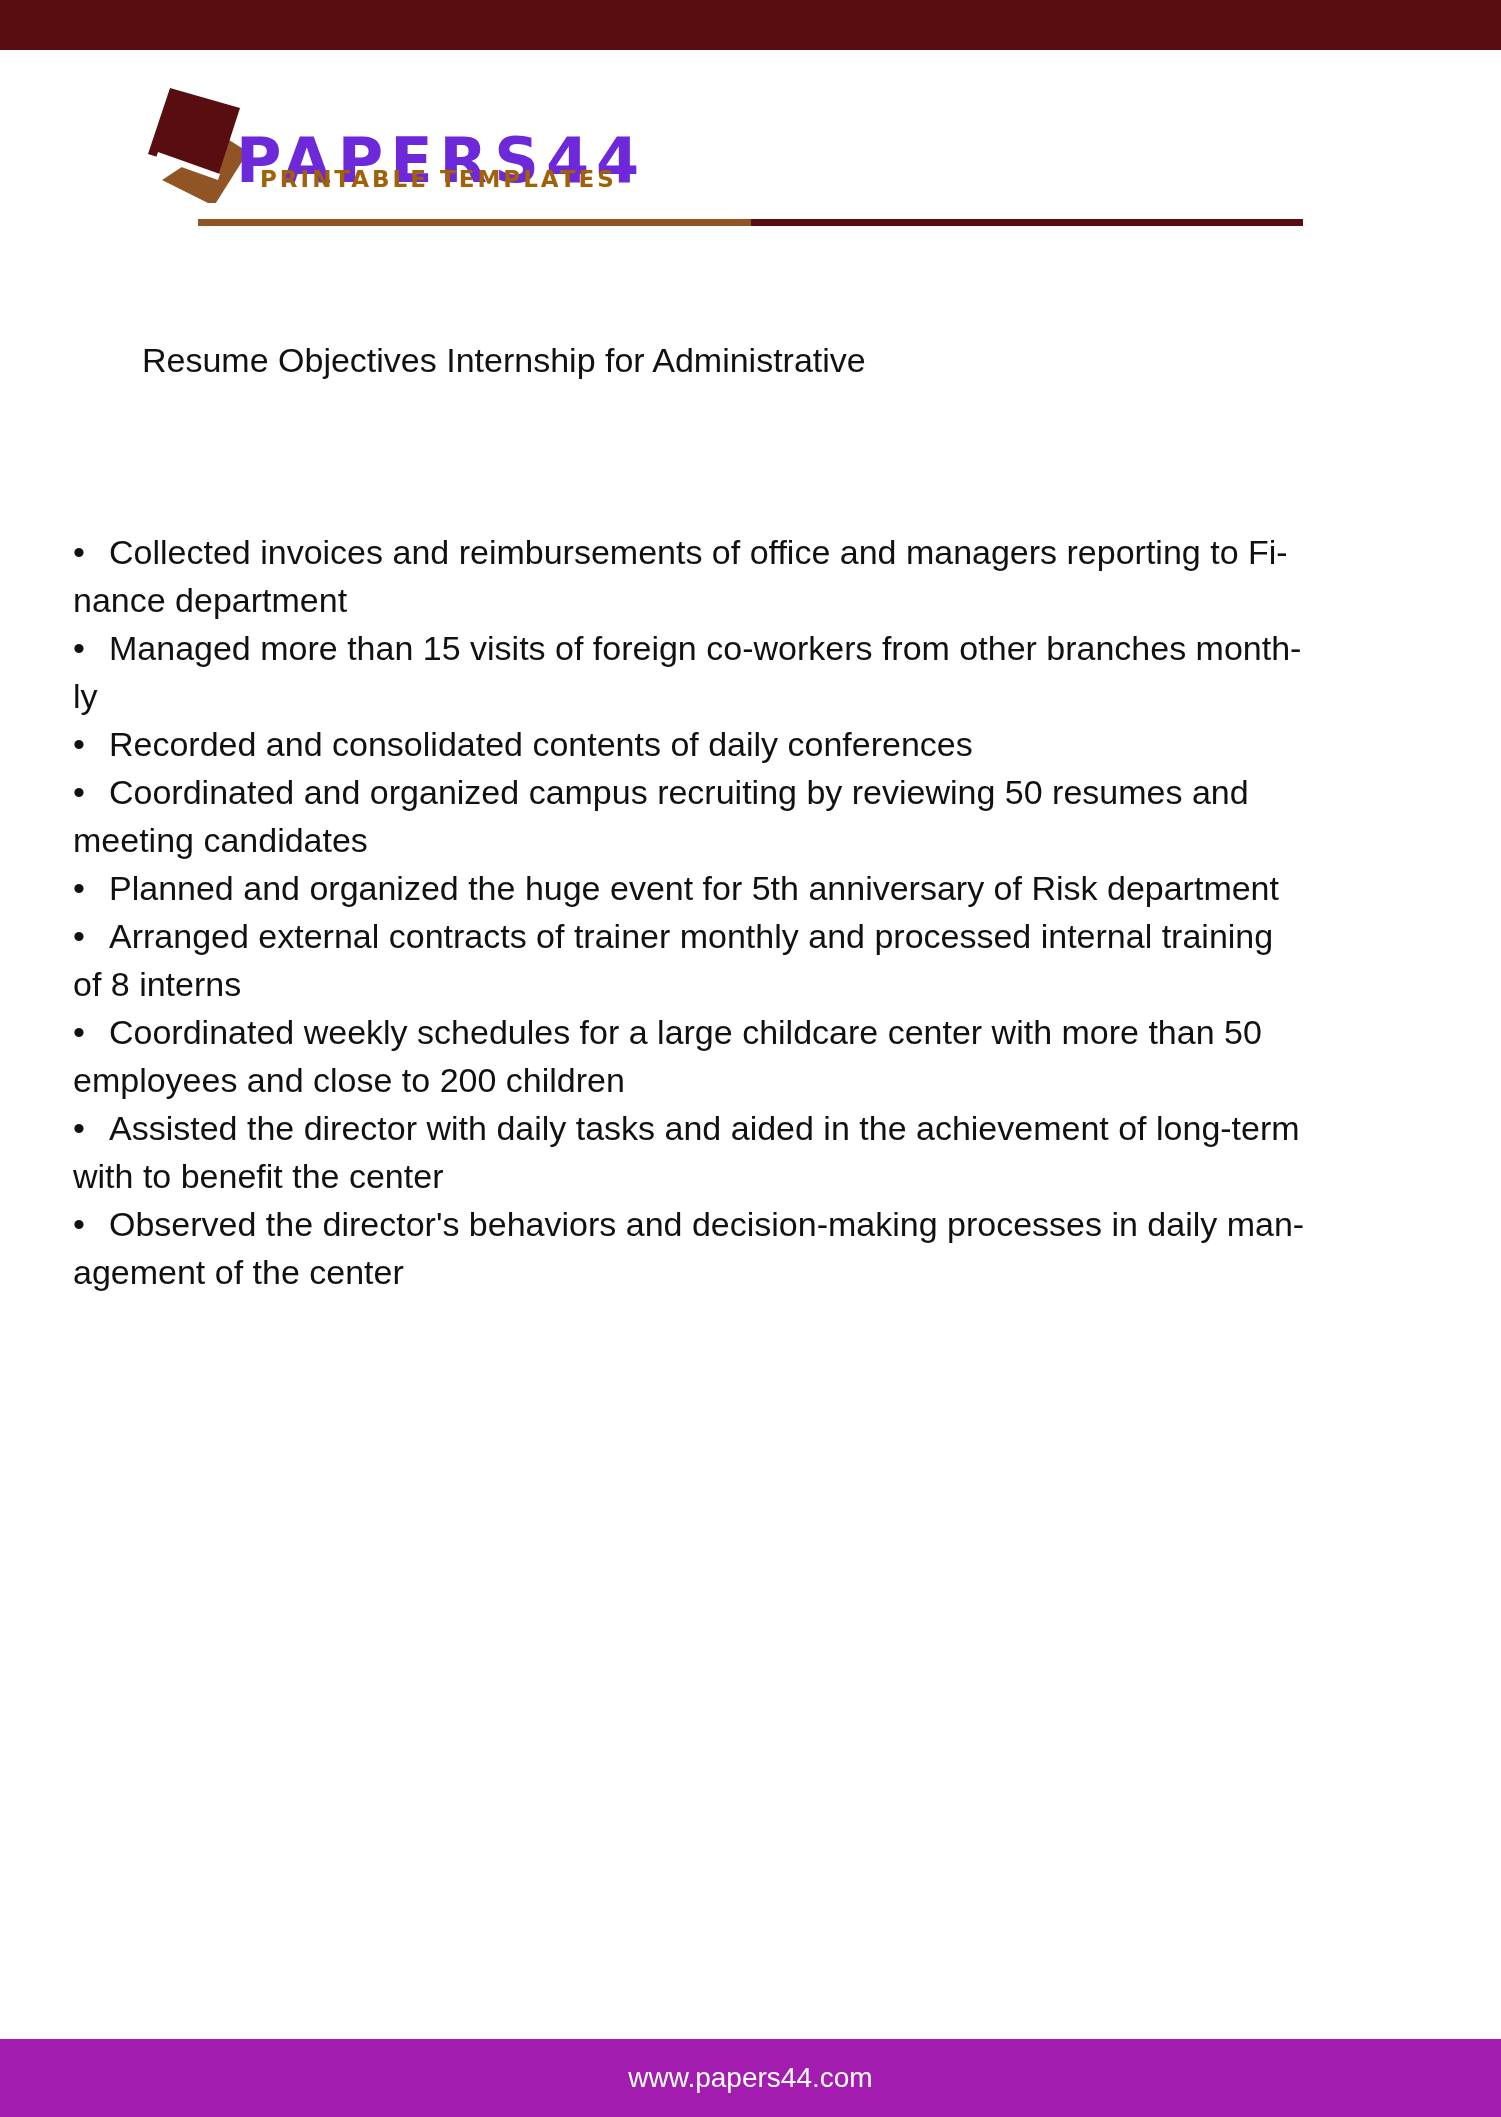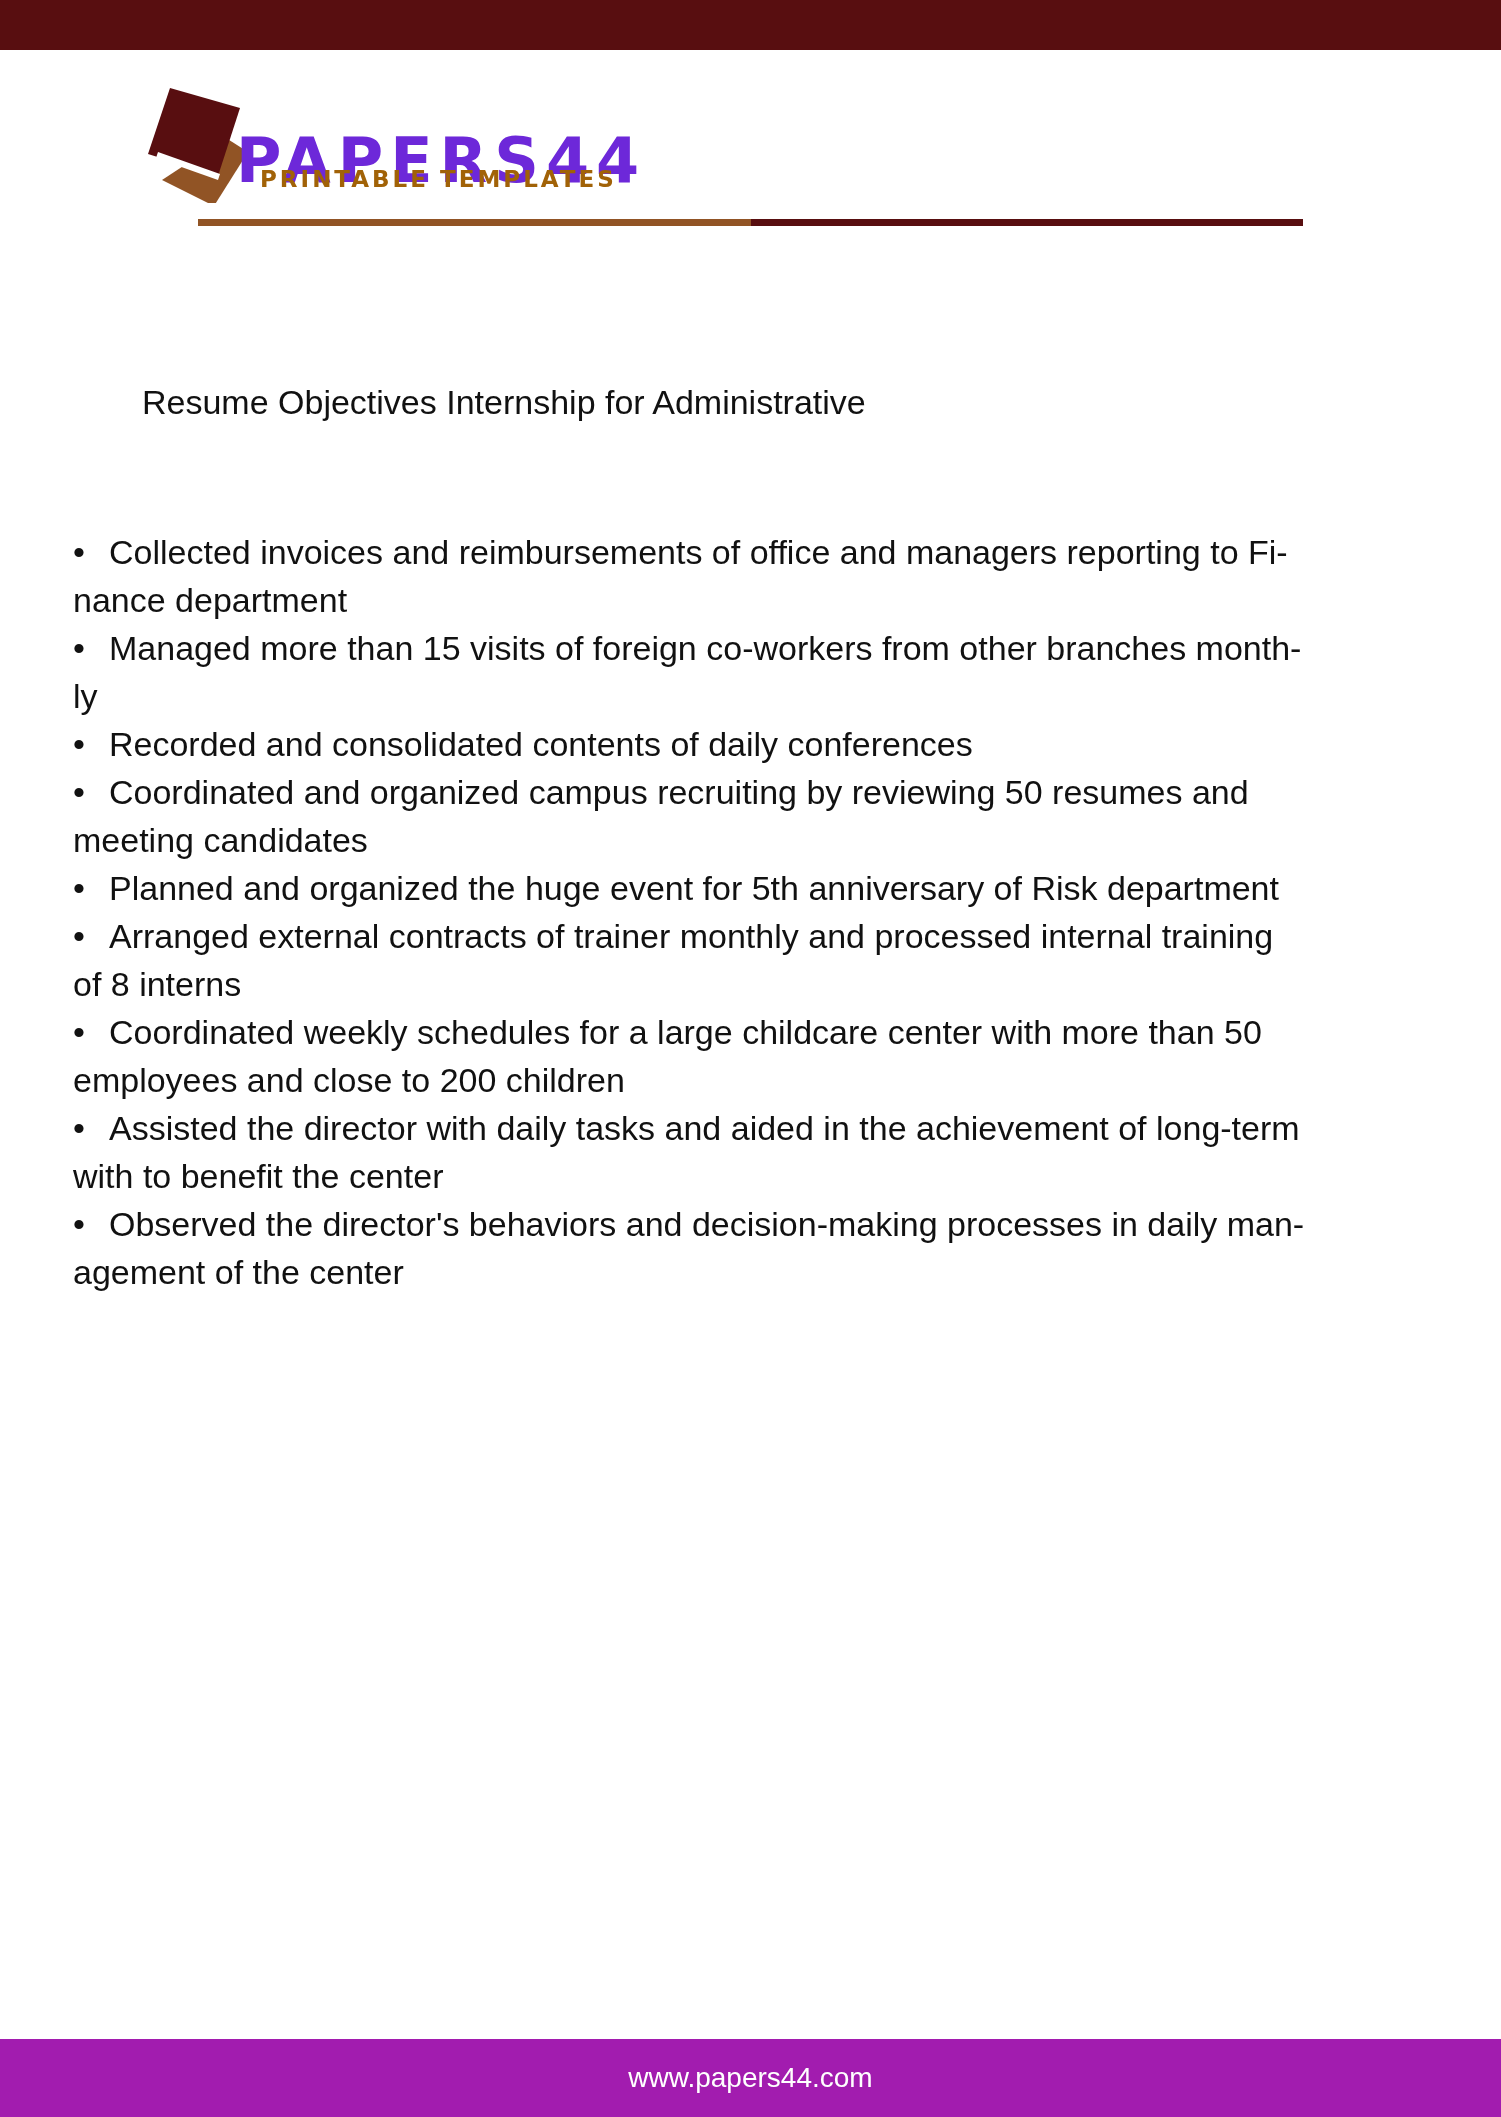--- a/index.html
+++ b/index.html
@@ -5,21 +5,21 @@
   html, body { margin:0; padding:0; background:#ffffff; }
   body { width:1501px; height:2117px; position:relative; overflow:hidden; font-family:"Liberation Sans", sans-serif; color:#111; }
   .top-bar { position:absolute; left:0; top:0; width:1501px; height:50px; background:#580e10; }
   .logo { position:absolute; left:148px; top:88px; width:500px; height:120px; }
   .logo-icon { position:absolute; left:0; top:0; width:100px; height:115px; }
   .logo-name { position:absolute; left:88px; top:8px; font-size:62px; font-weight:bold; letter-spacing:7px; color:#6d28d9; line-height:1; font-family:"DejaVu Sans", sans-serif;margin-top:34px; }
   .logo-tag { position:absolute; left:112px; top:80px; font-size:23px; letter-spacing:3px; color:#a16207; font-weight:bold; line-height:1; font-family:"DejaVu Sans", sans-serif; }
   .divider { position:absolute; top:219px; height:7px; }
   .divider-left { left:198px; width:553px; background:#915425; }
   .divider-right { left:751px; width:552px; background:#580e10; }
-  .doc-title { position:absolute; left:142px; top:340px; font-size:34px; color:#111; line-height:1.2; white-space:nowrap;margin-top:42px; }
+  .doc-title { position:absolute; left:142px; top:340px; font-size:34px; color:#111; line-height:1.2; white-space:nowrap; }
   .bullets { position:absolute; left:73px; top:528px; width:1400px; font-size:34px; line-height:48px; color:#111; }
   .line { white-space:nowrap; height:48px; }
   .bullet-dot { display:inline-block; width:36px; }
   .footer { position:absolute; left:0; top:2039px; width:1501px; height:78px; background:#a21caf; display:flex; align-items:center; justify-content:center; }
   .footer-url { color:#ffffff; font-size:28px; }
 </style>
 </head>
 <body>
 
 <div class="top-bar"></div>

